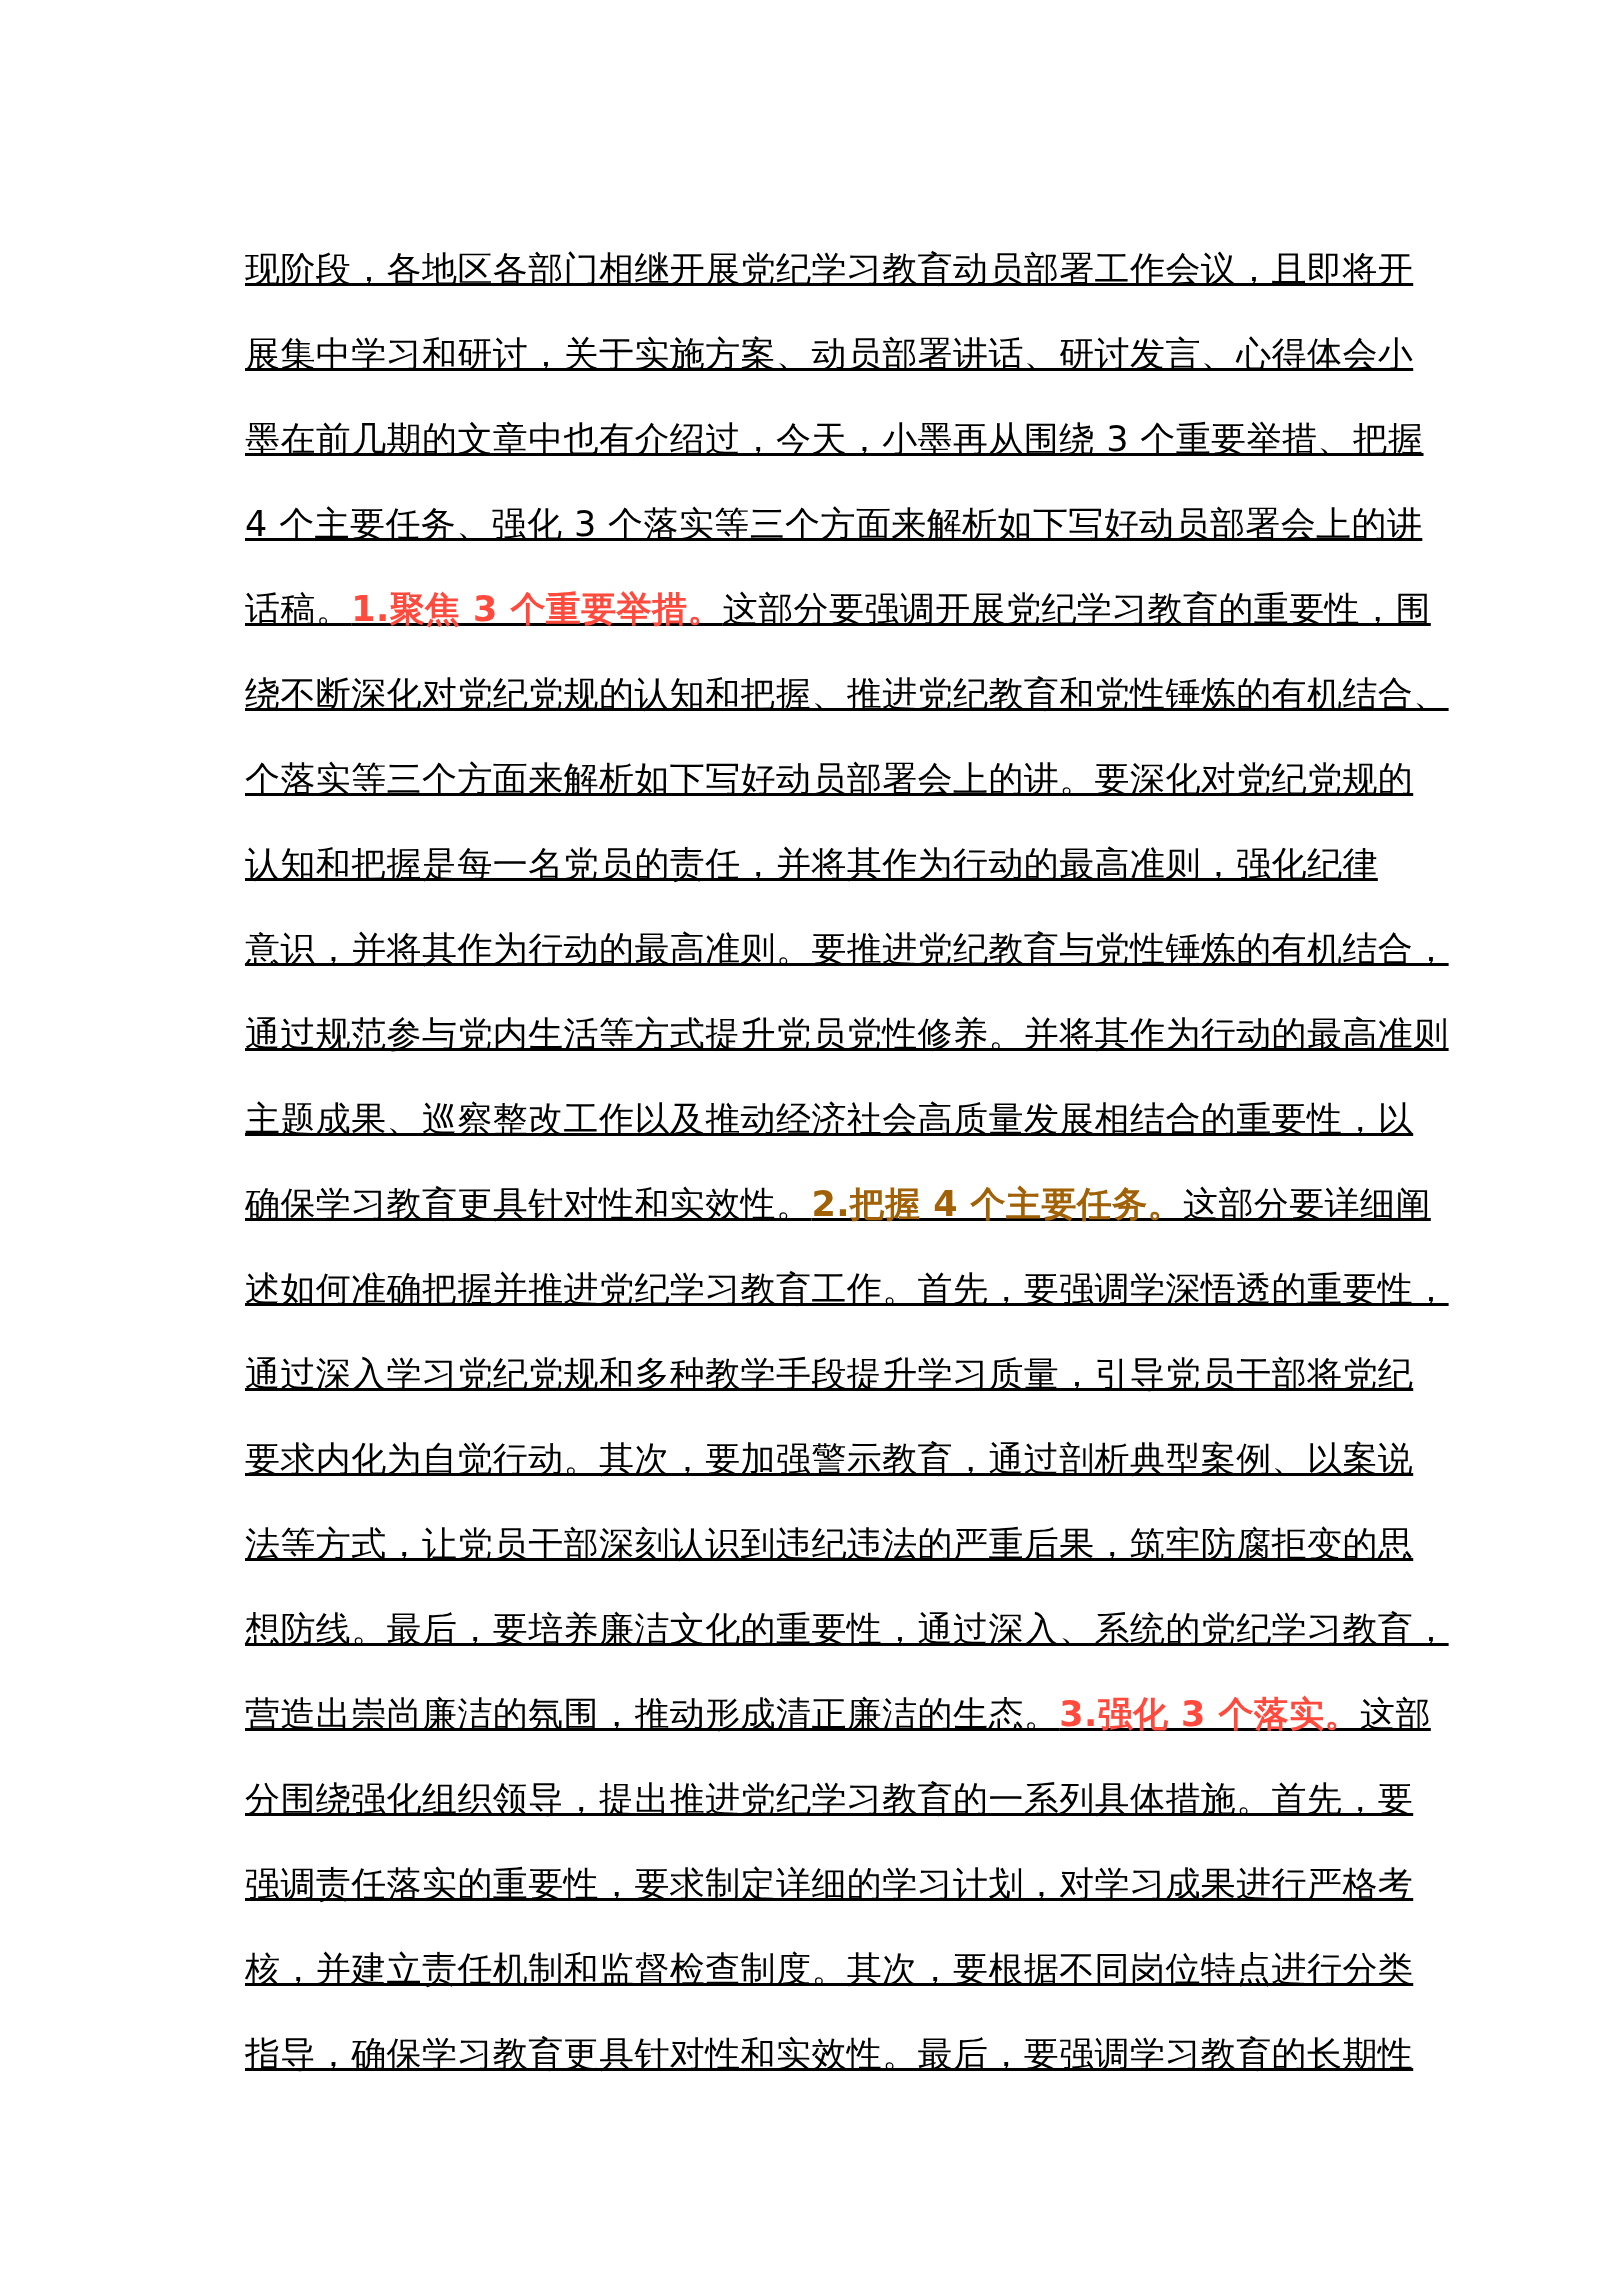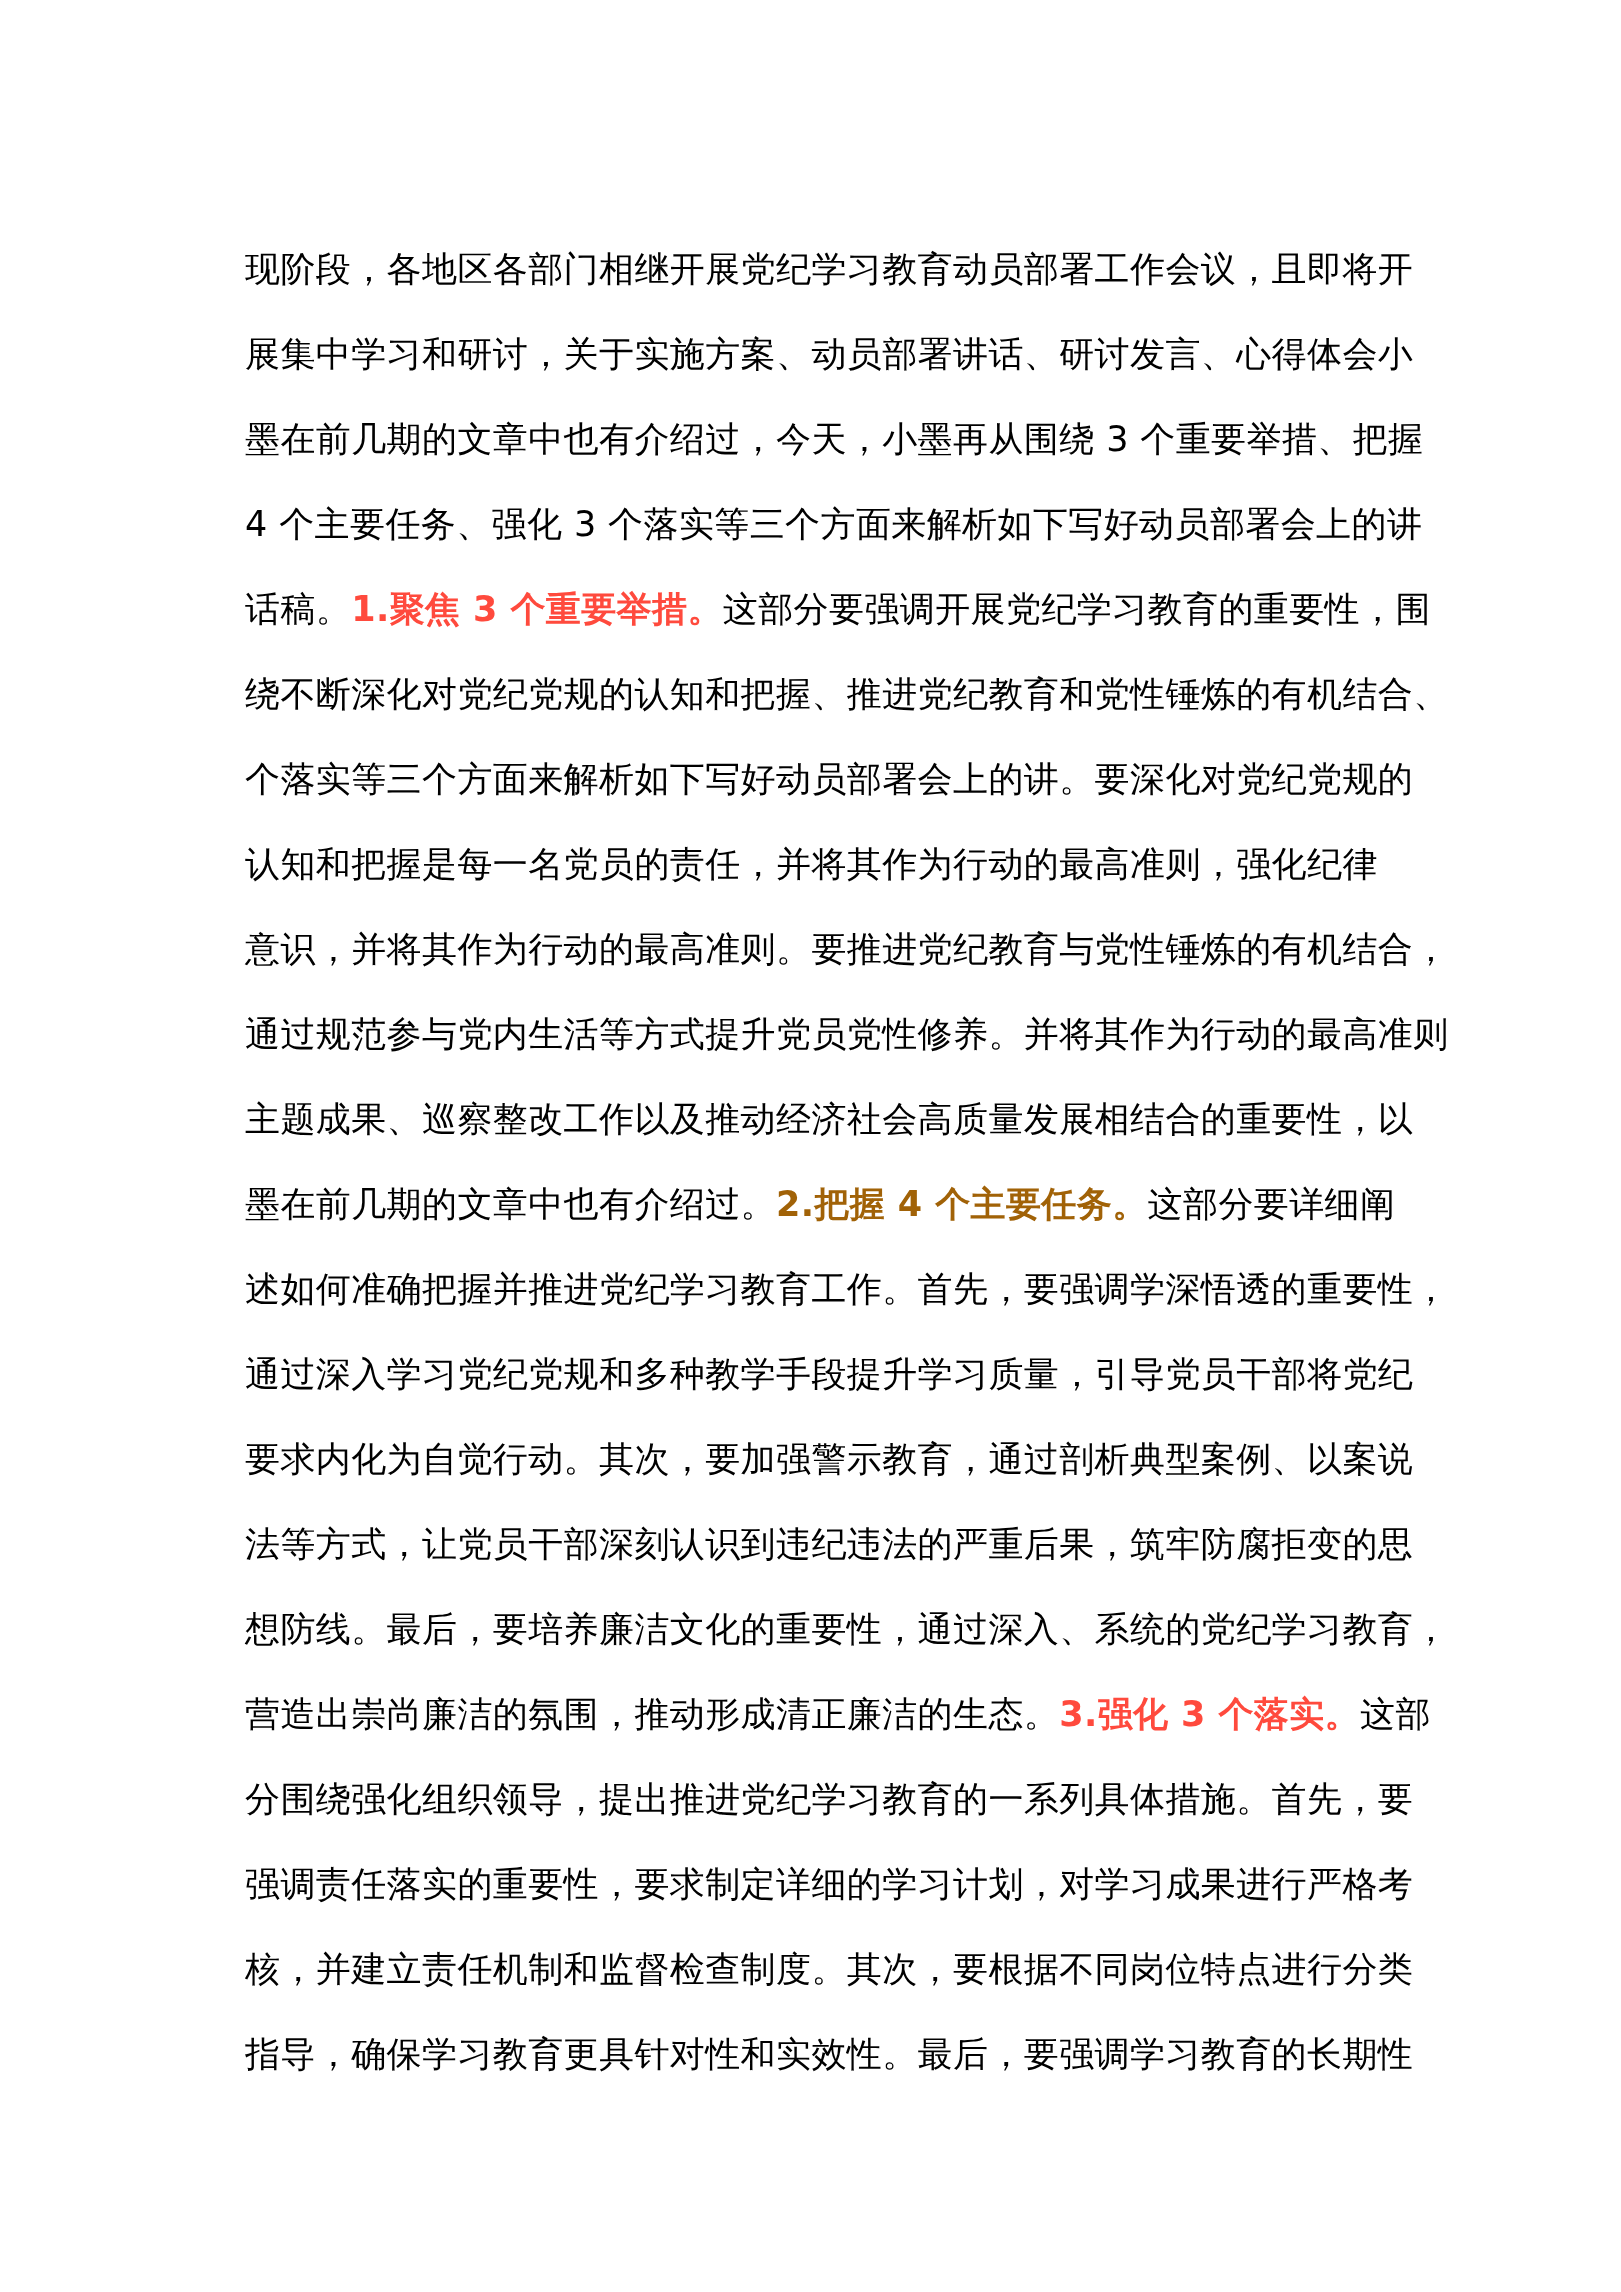--- a/index.html
+++ b/index.html
@@ -9,39 +9,39 @@
     left: 245px;
     top: 227px;
     width: 1139px;
     font-family: "DejaVu Sans", "Liberation Sans", sans-serif;
     font-size: 35px;
     line-height: 85px;
     color: #000000;
     text-align: justify;
     letter-spacing: 0.4px;
   }
-  .line { display: block; white-space: nowrap; height: 85px; }
+  .line { display: block; white-space: nowrap; height: 85px; text-decoration: underline; }
   .hl { color: #ff4a3d; font-weight: bold; }
 </style>
 </head>
 <body>
 
 <div class="page" id="doc">
     <span class="line"><span>现阶段，各地区各部门相继开展党纪学习教育动员部署工作会议，且即将开</span></span>
     <span class="line"><span>展集中学习和研讨，关于实施方案、动员部署讲话、研讨发言、心得体会小</span></span>
     <span class="line"><span>墨在前几期的文章中也有介绍过，今天，小墨再从围绕 3 个重要举措、把握</span></span>
     <span class="line"><span>4 个主要任务、强化 3 个落实等三个方面来解析如下写好动员部署会上的讲</span></span>
     <span class="line"><span>话稿。</span><span class="hl" style="color: rgb(255, 74, 61);">1.聚焦 3 个重要举措。</span><span>这部分要强调开展党纪学习教育的重要性，围</span></span>
     <span class="line"><span>绕不断深化对党纪党规的认知和把握、推进党纪教育和党性锤炼的有机结合、</span></span>
     <span class="line"><span>个落实等三个方面来解析如下写好动员部署会上的讲。要深化对党纪党规的</span></span>
     <span class="line"><span>认知和把握是每一名党员的责任，并将其作为行动的最高准则，强化纪律</span></span>
     <span class="line"><span>意识，并将其作为行动的最高准则。要推进党纪教育与党性锤炼的有机结合，</span></span>
     <span class="line"><span>通过规范参与党内生活等方式提升党员党性修养。并将其作为行动的最高准则</span></span>
     <span class="line"><span>主题成果、巡察整改工作以及推动经济社会高质量发展相结合的重要性，以</span></span>
-    <span class="line"><span>墨在前几期的文章中也有介绍过。</span><span class="hl" style="color: #a16207;">2.把握 4 个主要任务。</span><span>这部分要详细阐</span></span>
+    <span class="line"><span>确保学习教育更具针对性和实效性。</span><span class="hl" style="color: #a16207;">2.把握 4 个主要任务。</span><span>这部分要详细阐</span></span>
     <span class="line"><span>述如何准确把握并推进党纪学习教育工作。首先，要强调学深悟透的重要性，</span></span>
     <span class="line"><span>通过深入学习党纪党规和多种教学手段提升学习质量，引导党员干部将党纪</span></span>
     <span class="line"><span>要求内化为自觉行动。其次，要加强警示教育，通过剖析典型案例、以案说</span></span>
     <span class="line"><span>法等方式，让党员干部深刻认识到违纪违法的严重后果，筑牢防腐拒变的思</span></span>
     <span class="line"><span>想防线。最后，要培养廉洁文化的重要性，通过深入、系统的党纪学习教育，</span></span>
     <span class="line"><span>营造出崇尚廉洁的氛围，推动形成清正廉洁的生态。</span><span class="hl" style="color: rgb(255, 74, 61); margin-top: 15px;">3.强化 3 个落实。</span><span>这部</span></span>
     <span class="line"><span>分围绕强化组织领导，提出推进党纪学习教育的一系列具体措施。首先，要</span></span>
     <span class="line"><span>强调责任落实的重要性，要求制定详细的学习计划，对学习成果进行严格考</span></span>
     <span class="line"><span>核，并建立责任机制和监督检查制度。其次，要根据不同岗位特点进行分类</span></span>
     <span class="line"><span>指导，确保学习教育更具针对性和实效性。最后，要强调学习教育的长期性</span></span>

